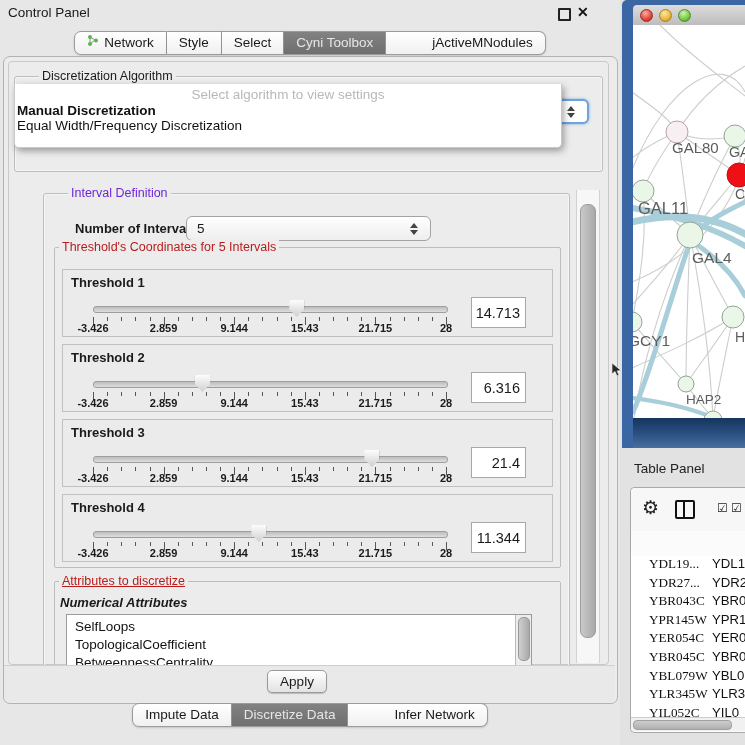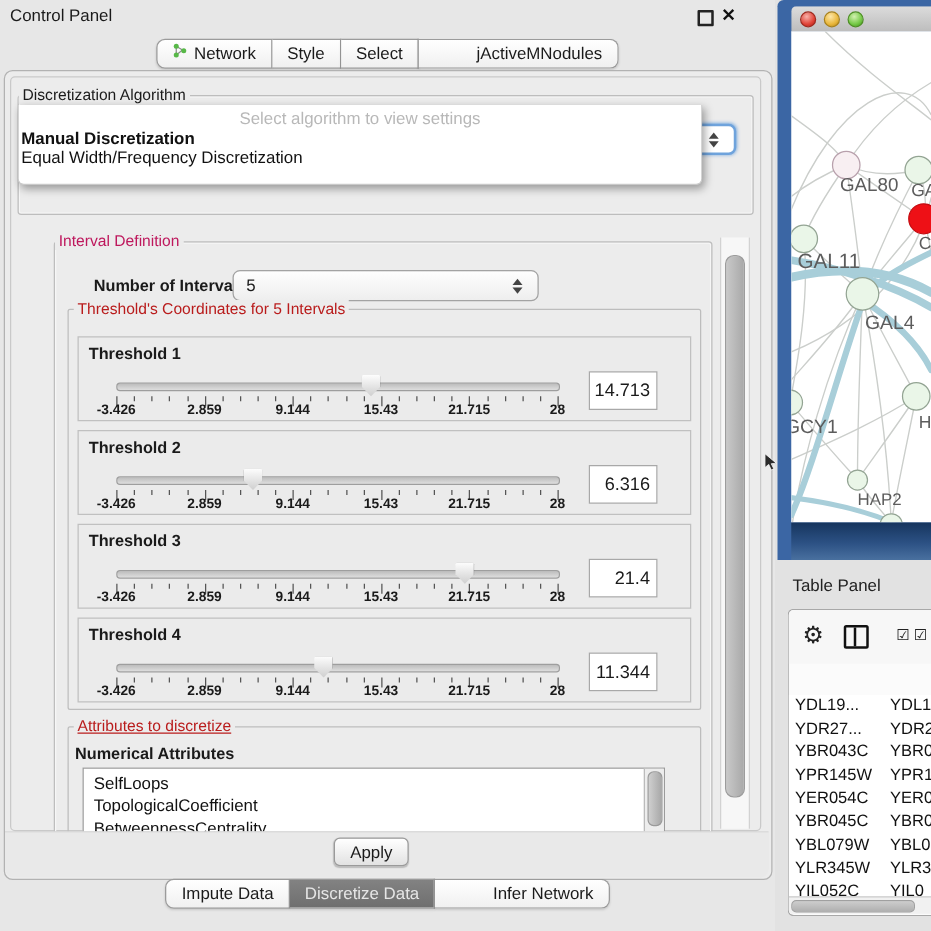--- a/index.html
+++ b/index.html
@@ -22,23 +22,23 @@
   .tab.last{border-radius:0 7px 7px 0;padding-left:46px;}
   .tab.sel{background:linear-gradient(#828282,#6f6f6f);color:#e6e6e6;}
 
   .outer-panel{left:3px;top:56px;width:613px;height:646px;background:#ececec;
                border:1px solid #b2b2b2;border-radius:7px;}
   .inner-panel{left:8px;top:61px;width:599px;height:602px;background:#ececec;
                border:1px solid #c9c9c9;border-radius:4px;}
 
   .group{position:absolute;border:1px solid #bdbdbd;border-radius:3px;
          box-shadow:inset 0 0 0 1px #f6f6f6;}
-  .group-title{position:absolute;top:-8px;left:0;background:#ececec;padding:0 3px;
+  .group-title{position:absolute;top:-8px;left:24px;background:#ececec;padding:0 3px;
                font-size:12.5px;white-space:nowrap;}
-  .gt-green{color:#be185d;}
+  .gt-green{color:#6d28d9;}
   .gt-blue{color:#b91c1c;}
 
   .algo-group{left:14px;top:76px;width:587px;height:94px;}
   .algo-combo{position:absolute;left:8px;top:22px;width:562px;height:21px;background:#fff;
               border:2px solid #6fa3dc;border-radius:6px;box-shadow:0 0 3px #7aaade;}
 
   .popup{left:14px;top:84px;width:548px;height:64px;background:#fff;z-index:50;
          border-radius:0 0 5px 5px;box-shadow:2px 3px 7px rgba(0,0,0,.35);
          border:1px solid #c9c9c9;border-top:none;box-sizing:border-box;padding-top:3px;}
   .popup-prompt{text-align:center;color:#b8b8b8;font-size:13.5px;height:16px;line-height:15px;}
@@ -77,21 +77,21 @@
   .thr-ticks{position:absolute;left:30px;top:47px;width:353px;height:8px;}
   .thr-scale{position:absolute;left:30px;top:52px;width:353px;height:12px;}
   .scale-lb{position:absolute;transform:translateX(-50%);font-size:11px;font-weight:bold;color:#1a1a1a;top:0;}
   .thr-value{position:absolute;left:408px;top:27px;width:55px;height:31px;background:#fff;
              border:1px solid #a8a8a8;font-size:14.5px;line-height:31px;text-align:right;
              padding-right:5px;box-sizing:border-box;}
 
   .attr-group{position:absolute;left:10px;top:387px;width:505px;height:200px;
               border:1px solid #bdbdbd;border-radius:2px;}
   .attr-group>.group-title{left:4px;text-decoration:underline;}
-  .attr-label{position:absolute;left:5px;top:13px;font-weight:bold;font-size:13px;}
+  .attr-label{position:absolute;left:5px;top:13px;font-weight:bold;font-size:13px;font-style:italic;}
   .attr-list{position:absolute;left:11px;top:32px;width:466px;height:150px;background:#fff;
              border:1px solid #9b9b9b;box-sizing:border-box;padding:3px 0 0 8px;}
   .attr-item{font-size:13.5px;line-height:18px;color:#111;}
   .attr-scroll{position:absolute;right:0;top:0;bottom:0;width:15px;background:#ededed;
                border-left:1px solid #bbb;}
   .attr-thumb{position:absolute;left:2px;top:2px;width:10px;height:42px;border-radius:5px;
               background:linear-gradient(90deg,#cfcfcf,#a9a9a9);border:1px solid #9a9a9a;}
 
   .vscroll{left:576px;top:190px;width:22px;height:473px;background:#f7f7f7;
            border-left:1px solid #d2d2d2;border-right:1px solid #d2d2d2;}
@@ -129,21 +129,21 @@
   .col-ic:before{content:"";position:absolute;left:6px;top:0;bottom:0;width:2px;background:#111;}
   .cb-ic{position:absolute;top:13px;font-size:12px;color:#222;}
   .tp-header{position:absolute;top:43px;left:0;right:0;height:25px;display:flex;
              border-top:1px solid #999;border-bottom:1px solid #999;box-sizing:border-box;}
   .tp-h1{width:78px;background:linear-gradient(#cbe6f5,#aed7ee);border-right:1px solid #8fa9b9;
          font-size:13px;color:#222;text-align:center;line-height:23px;}
   .tp-h2{flex:1;background:linear-gradient(#f2f2f2,#e2e2e2);font-size:13px;color:#222;
          line-height:23px;padding-left:24px;}
   .tp-rows{position:absolute;top:68px;left:0;right:0;height:161px;background:#fff;overflow:hidden;}
   .tp-row{display:flex;height:18.6px;font-size:13.2px;color:#111;}
-  .tp-c1{width:78px;padding-left:5px;box-sizing:border-box;overflow:hidden;white-space:nowrap;}
+  .tp-c1{width:78px;padding-left:18px;box-sizing:border-box;overflow:hidden;white-space:nowrap;font-family:Liberation Serif, serif;}
   .tp-c2{flex:1;padding-left:3px;overflow:hidden;white-space:nowrap;}
   .tp-hscroll{position:absolute;top:229px;left:0;right:0;height:13px;background:#f1f1f1;
               border-top:1px solid #ccc;}
   .tp-hthumb{position:absolute;left:2px;top:2px;width:97px;height:8px;border-radius:4px;
              background:linear-gradient(180deg,#cdcdcd,#b0b0b0);border:1px solid #a0a0a0;}
 
   .cursor{left:612px;top:363px;}
   svg text{font-family:"Liberation Sans",sans-serif;}
 </style>
 </head>
@@ -165,20 +165,23 @@
             <circle cx="3" cy="10" r="2" fill="#57b847"></circle>
             <circle cx="9" cy="6.5" r="2" fill="#57b847"></circle>
           </svg></span>
         <span>Network</span>
       </div>
       <div class="tab">
         <span>Style</span>
       </div>
       <div class="tab">
         <span>Select</span>
+      </div>
+      <div class="tab sel">
+        <span>Cyni Toolbox</span>
       </div>
       <div class="tab last">
         <span>jActiveMNodules</span>
       </div>
     </div>
 
   <div class="abs outer-panel"></div>
   <div class="abs inner-panel"></div>
 
   <div class="group algo-group">

